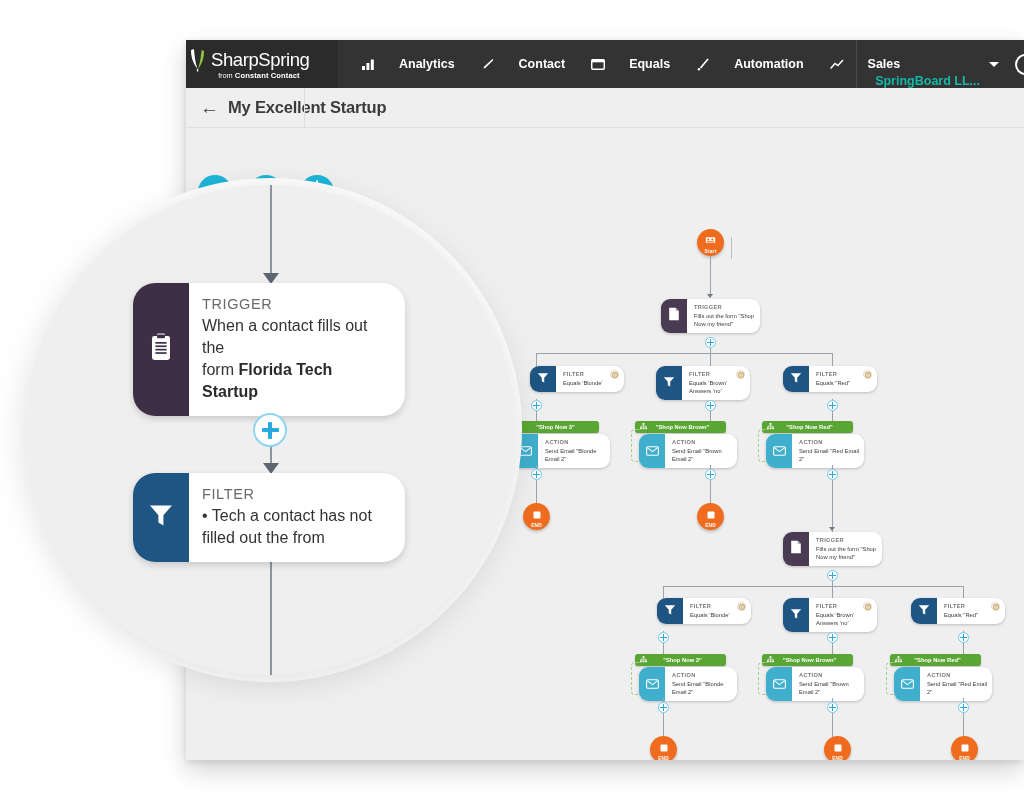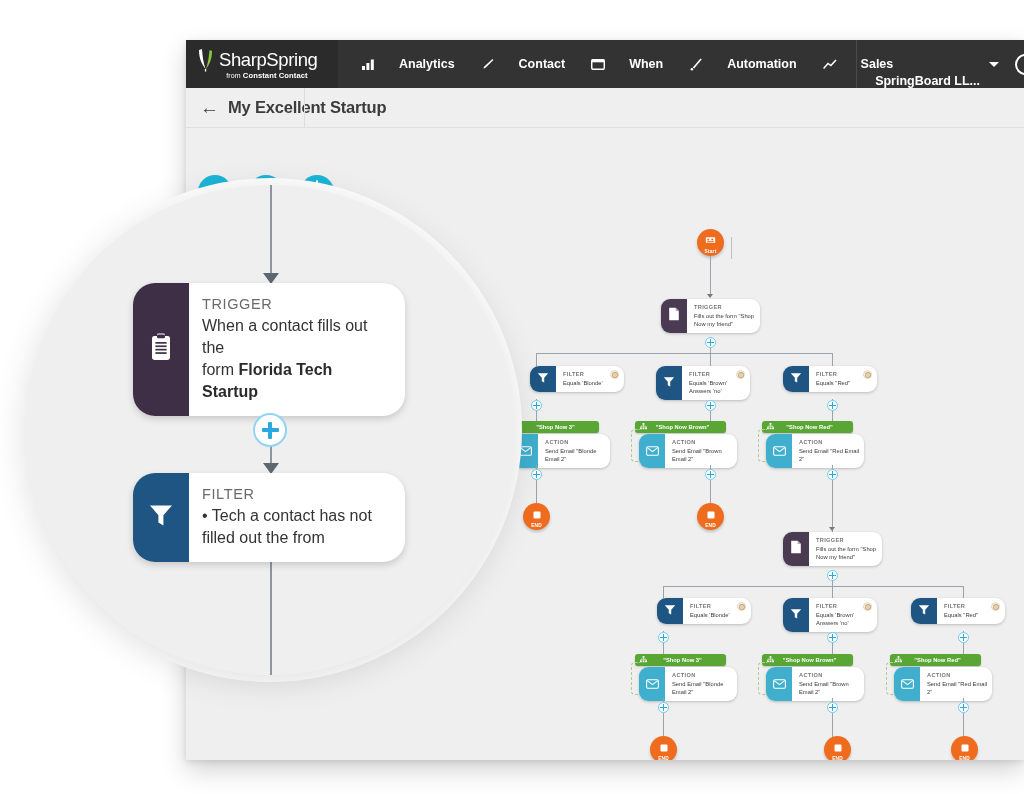--- a/index.html
+++ b/index.html
@@ -21,21 +21,21 @@
   }
 
   
   .topnav {
     position: absolute; left: 0; top: 0; width: 838px; height: 48px;
     background: #333333; display: flex; align-items: center;
   }
   .logo-block {
     width: 152px; height: 48px; background: #2b2b2b;
     display: flex; flex-direction: column; justify-content: center;
-    padding-left: 10px; position: relative;
+    padding-left: 2px; position: relative;
   }
   .logo-row { display: flex; align-items: center; gap: 4px; }
   .logo-mark { width: 19px; height: 24px; position: relative; flex: none; }
   .logo-word { color: #fff; font-size: 18.5px; letter-spacing: -.4px; font-weight: 400; }
   .logo-sub { color: #fff; font-size: 7.6px; font-weight: bold; letter-spacing: .1px;
               text-align: center; width: 142px; margin-top: -1px; }
   .logo-sub .thin { font-weight: normal; font-size: 7px; }
 
   .navitems { display: flex; align-items: center; height: 48px; padding-left: 10px; }
   .navitem {
@@ -43,21 +43,21 @@
     padding: 0 13px; height: 48px; color: #ffffff;
     font-size: 12.5px; font-weight: bold; cursor: pointer; white-space: nowrap;
   }
   .navitem .ic { display: inline-flex; width: 14px; height: 14px; align-items: center; justify-content: center; }
 
   .nav-right {
     position: absolute; right: 0; top: 0; height: 48px;
     display: flex; align-items: center; border-left: 1px solid #4a4a4a;
     padding-left: 18px;
   }
-  .acct { color: #ffffff; font-size: 12.5px; font-weight: bold; white-space: nowrap; margin-top: 33px; }
+  .acct { color: #14b8a6; font-size: 12.5px; font-weight: bold; white-space: nowrap; margin-top: 33px; }
   .caret { width: 0; height: 0; border-left: 5px solid transparent; border-right: 5px solid transparent;
            border-top: 5px solid #fff; margin-left: 9px; margin-right: 16px; }
   .search-circle { width: 21px; height: 21px; border: 2px solid #fff; border-radius: 50%; margin-right: -12px; }
 
   
   .subhdr {
     position: absolute; left: 0; top: 48px; width: 838px; height: 40px;
     background: #efefef; border-bottom: 1px solid #e0e0e0;
     display: flex; align-items: center; padding-left: 14px;
   }
@@ -228,21 +228,21 @@
           </span>
           <span>Contact</span>
         </div>
         <div class="navitem">
           <span class="ic">
             <svg width="14" height="11" viewBox="0 0 14 11">
               <rect x="0.7" y="0.7" width="12.6" height="9.6" rx="1.6" fill="none" stroke="#fff" stroke-width="1.5"></rect>
               <rect x="0.7" y="0.7" width="12.6" height="2.6" fill="#fff"></rect>
             </svg>
           </span>
-          <span>When</span>
+          <span>Equals</span>
         </div>
         <div class="navitem">
           <span class="ic">
             <svg width="13" height="13" viewBox="0 0 13 13">
               <path d="M11.8 1.2 L4.2 10.6 L2.8 9.6 L10.4 0.4 Z" fill="#fff"></path>
               <circle cx="1.9" cy="11.3" r="1.3" fill="#fff"></circle>
             </svg>
           </span>
           <span>Automation</span>
         </div>

